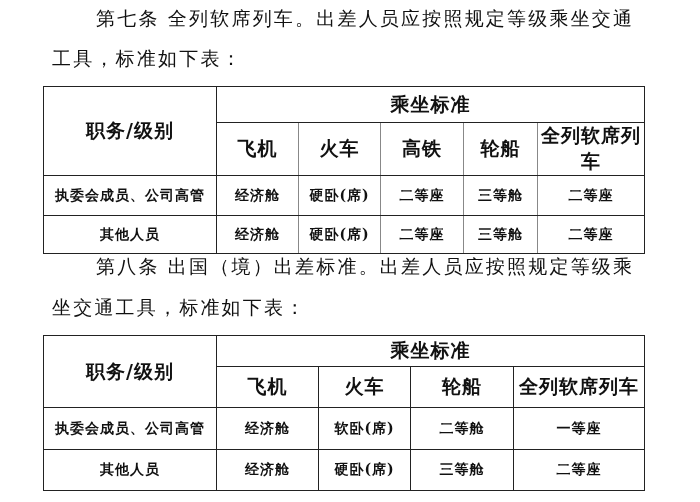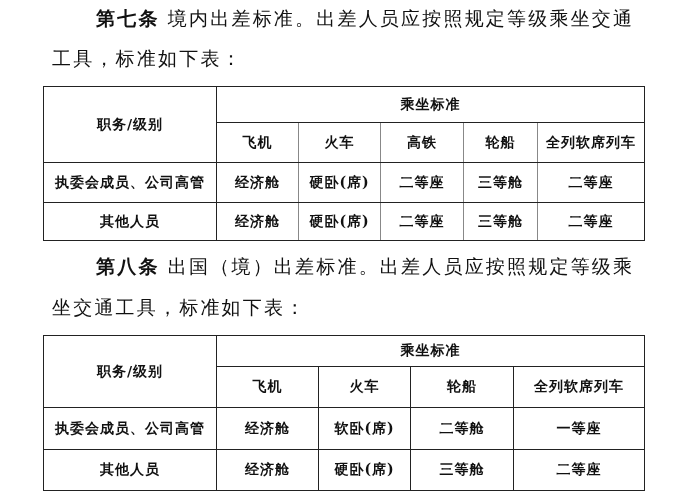--- a/index.html
+++ b/index.html
@@ -1,28 +1,28 @@
 <!DOCTYPE html>
 <html><head>
 <meta charset="utf-8">
 <style>
   html, body { margin: 0; padding: 0; background: #ffffff; }
   body { width: 700px; height: 502px; position: relative; overflow: hidden;
          font-family: "DejaVu Serif", "Liberation Serif", serif; color: #111; }
   .para { position: absolute; left: 0; width: 700px; font-size: 19px; letter-spacing: 2.2px; white-space: nowrap; }
-  .bold { font-weight: bold; font-family: "DejaVu Sans", "Liberation Sans", sans-serif; }
+  .bold { font-weight: normal; font-family: "DejaVu Sans", "Liberation Sans", sans-serif; }
   table.t { position: absolute; left: 43px; width: 601px; border-collapse: collapse; font-size: 14px; table-layout: fixed; }
   table.t td { border: 1px solid #222; text-align: center; vertical-align: middle; padding: 0; letter-spacing: 1px; font-weight: bold; }
-  table.t td.hd { font-weight: bold; font-family: "DejaVu Sans", "Liberation Sans", sans-serif; font-size: 14px; }
+  table.t td.hd { font-weight: bold; font-family: "DejaVu Sans", "Liberation Sans", sans-serif; font-size: 19px; }
   table.t td.gray { border-left-color: #888; border-right-color: #888; }
 </style>
 </head>
 <body>
 
-<div class="para" style="top:6px; left:96px;"><span class="bold">第七条</span><span> 境内出差标准。出差人员应按照规定等级乘坐交通</span></div>
+<div class="para" style="top:6px; left:96px;"><span class="bold">第七条</span><span> 全列软席列车。出差人员应按照规定等级乘坐交通</span></div>
 <div class="para" style="top:46px; left:52px;">工具，标准如下表：</div>
 
 <table class="t" style="top:86px;">
   <colgroup>
       <col style="width:173px">
       <col style="width:82px">
       <col style="width:82px">
       <col style="width:83px">
       <col style="width:74px">
       <col style="width:107px">

